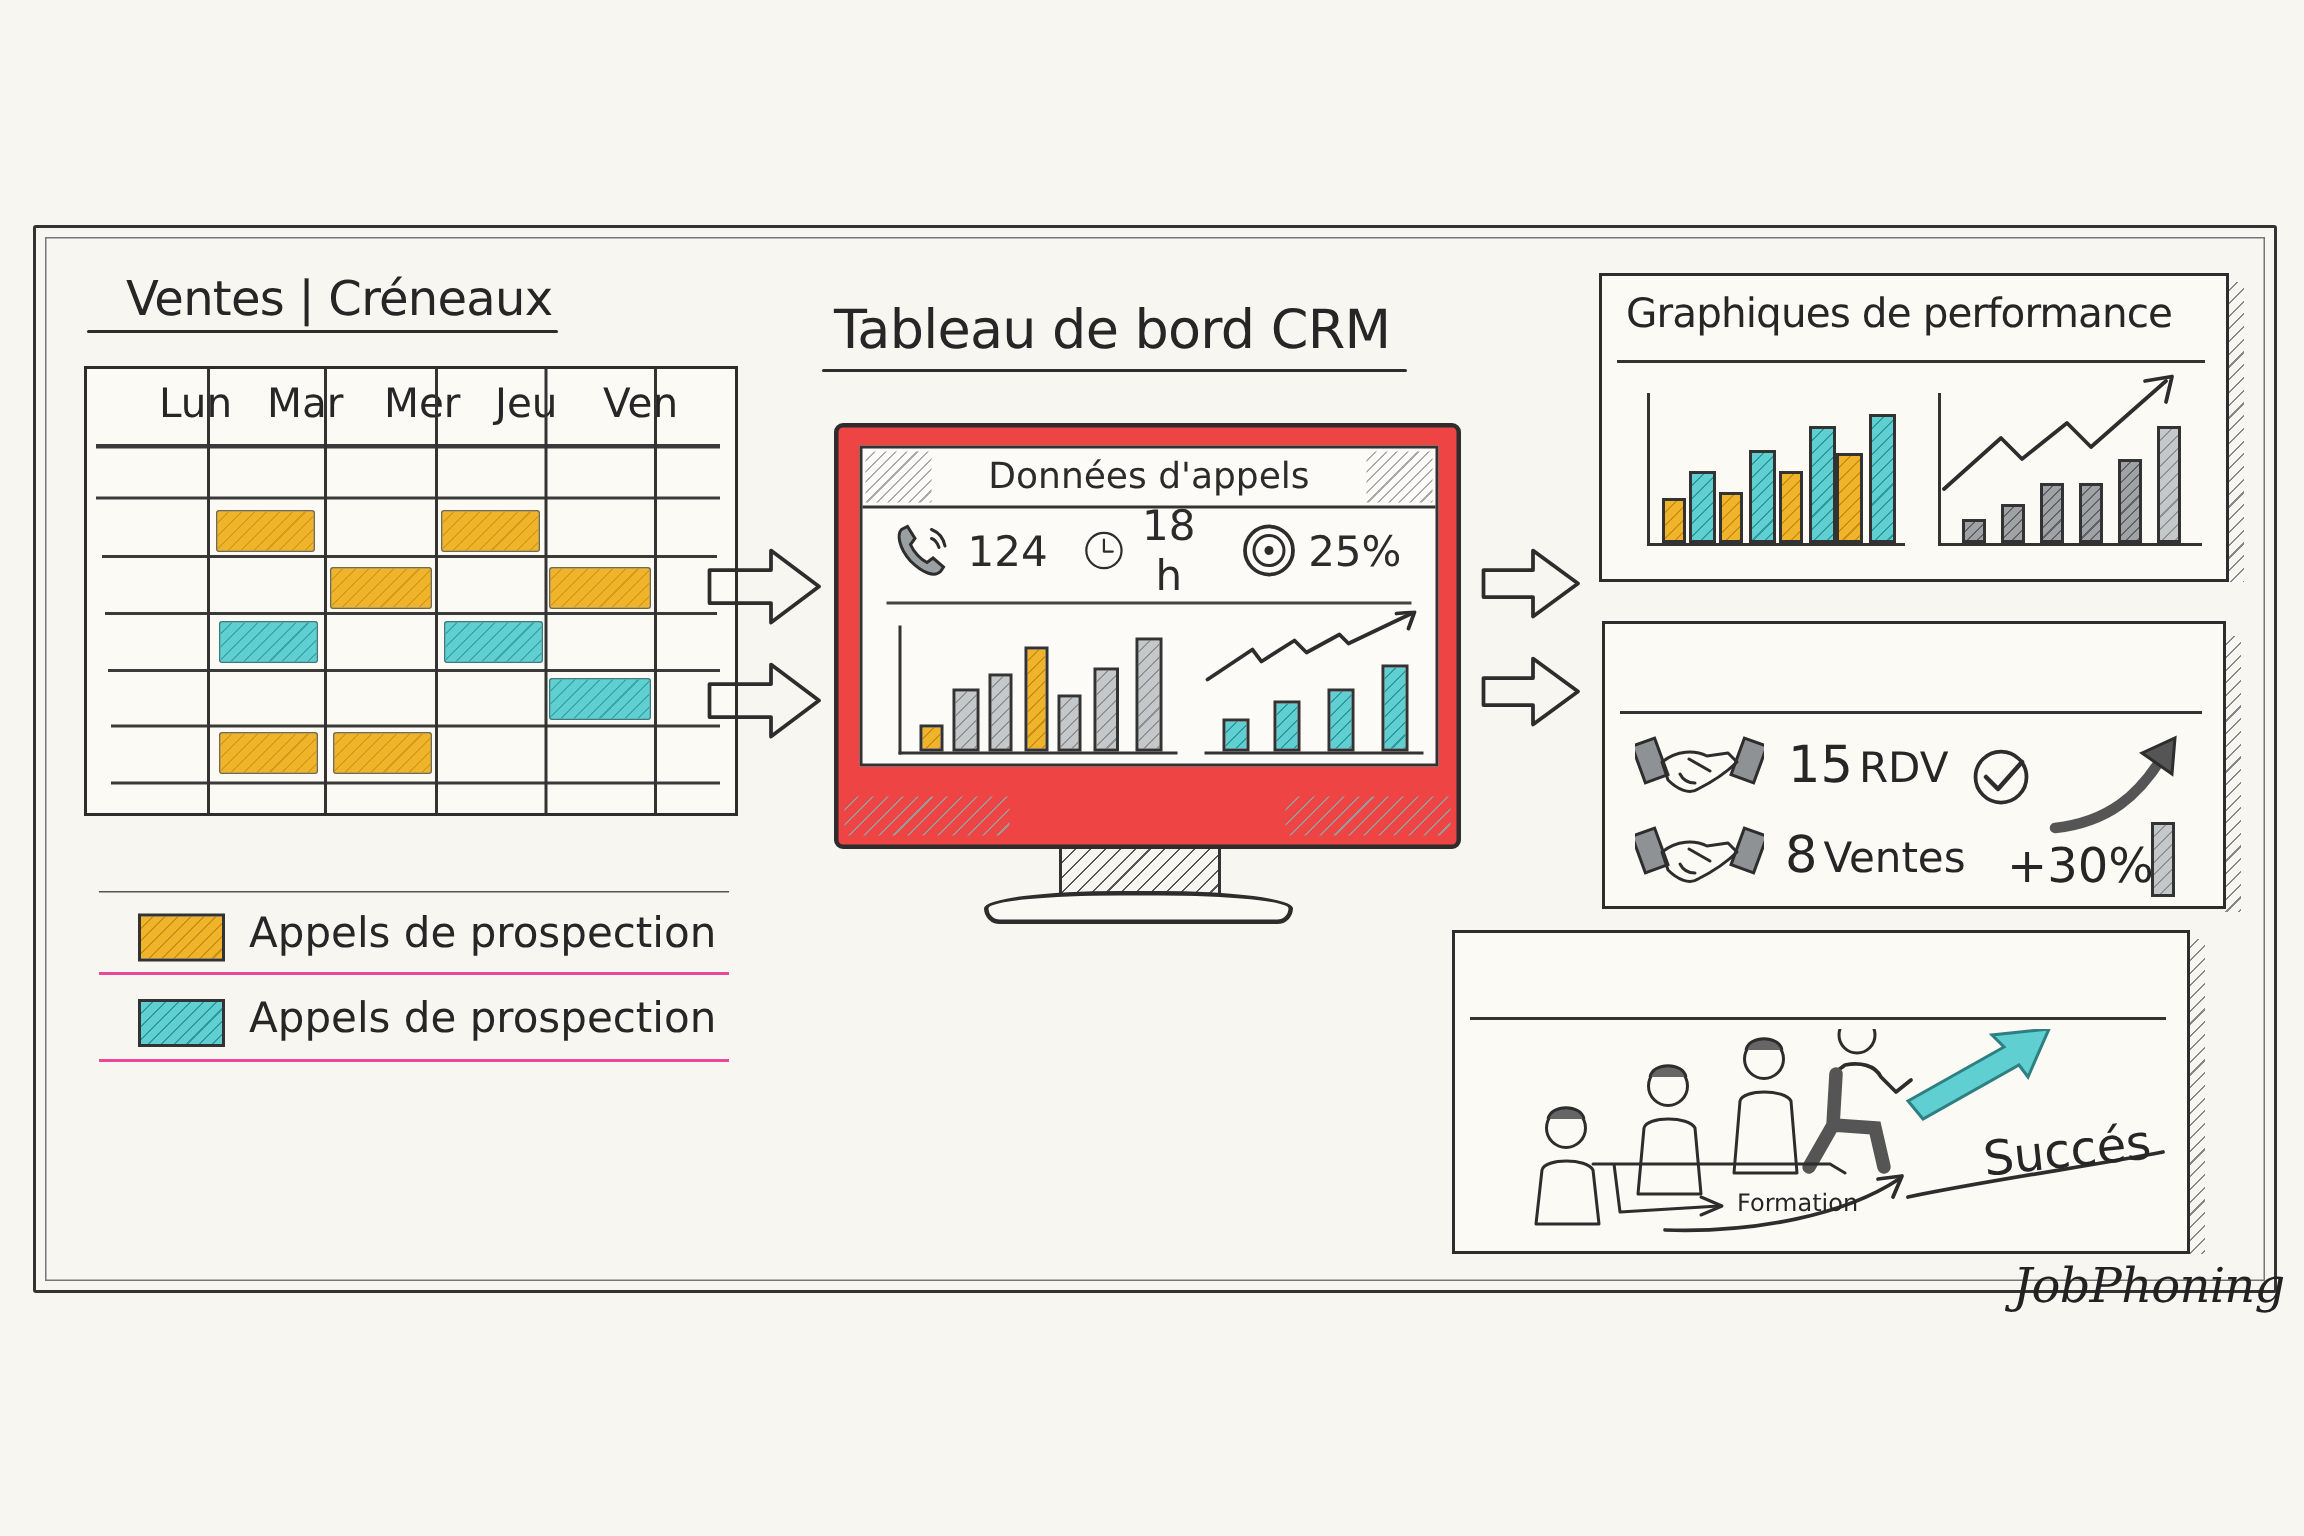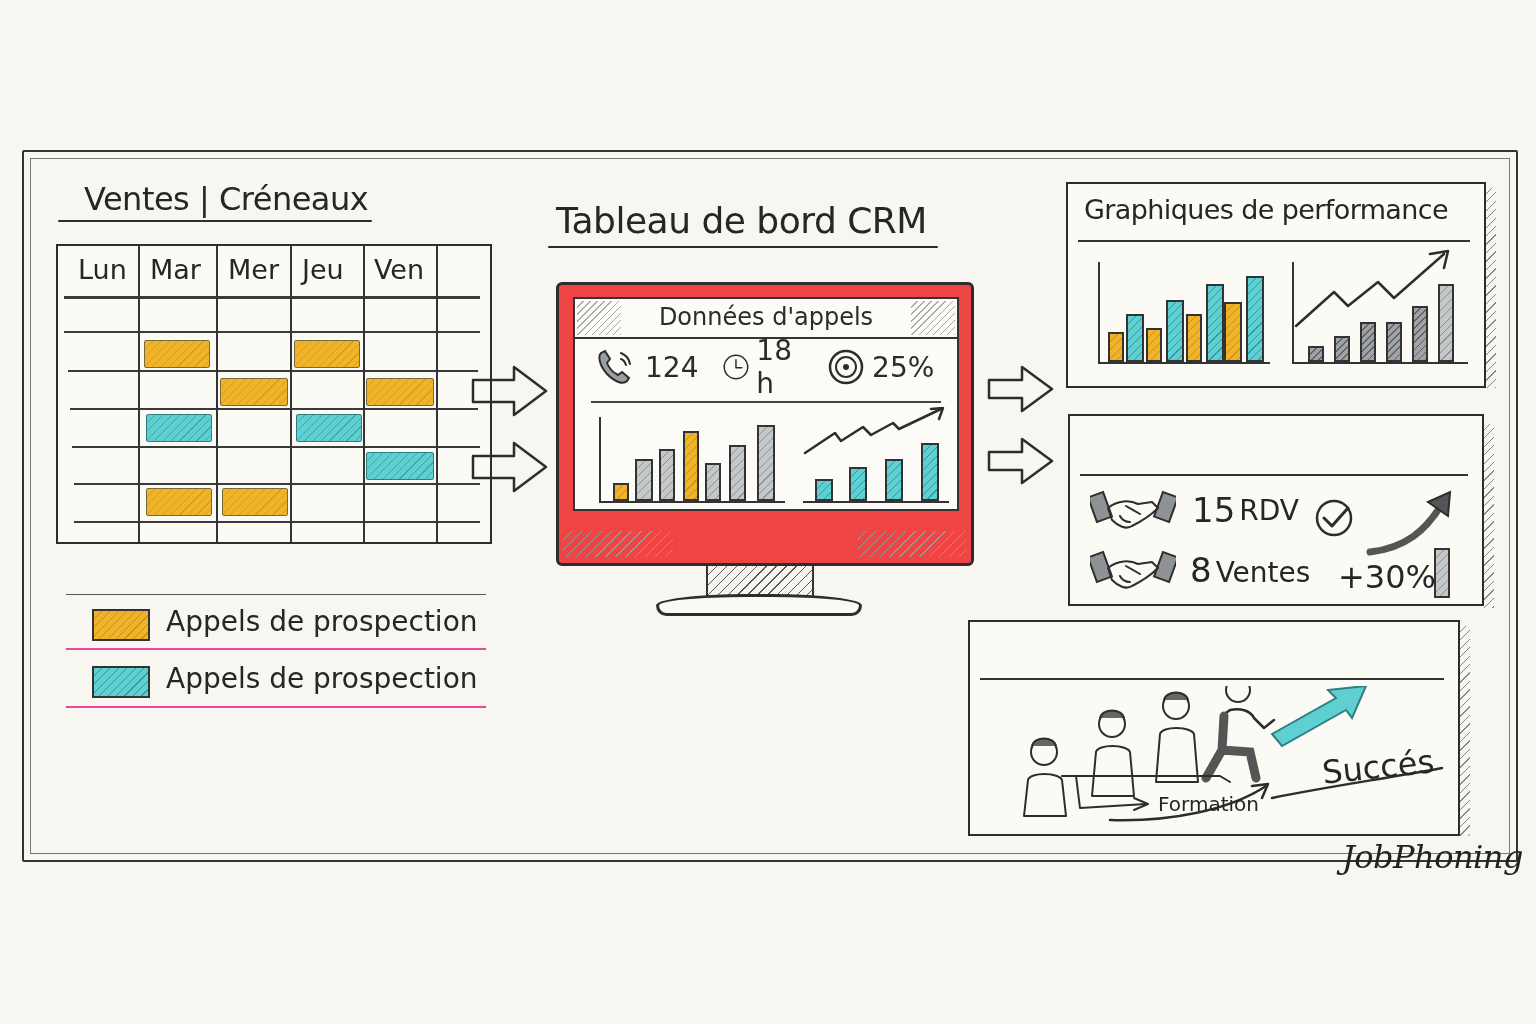--- a/index.html
+++ b/index.html
@@ -10,42 +10,42 @@
 
   .frame { position: absolute; left: 22px; top: 150px; width: 1496px; height: 712px; border: 2.5px solid #333; border-radius: 2px; }
   .frame2 { position: absolute; left: 30px; top: 158px; width: 1480px; height: 696px; border: 1px solid #777; }
 
   .title { position: absolute; font-family: "DejaVu Sans", sans-serif; font-weight: 400; color: #262626; letter-spacing: -0.5px; }
   .uline { position: absolute; height: 2px; background: #2d2d2d; border-radius: 2px; }
 
   
   .cal { position: absolute; left: 56px; top: 244px; width: 436px; height: 300px; border: 2.5px solid #2d2d2d; background: #fbfaf5; }
   .cal-head { position: absolute; top: 0; left: 0; right: 0; height: 52px; }
-  .cal-day { position: absolute; top: 8px; font-size: 27px; color: #262626; }
+  .cal-day { position: absolute; top: 8px; font-size: 27px; color: #262626; margin-left: 28px; }
   .vline { position: absolute; width: 2px; background: #333; }
   .hline { position: absolute; height: 2px; background: #3a3a3a; }
   .slot { position: absolute; height: 28px; border: 1.5px solid #7a6a3a; border-radius: 2px; }
   .slot.orange { background: repeating-linear-gradient(135deg, #f0b42a 0 5px, #d99c1a 5px 6px); }
   .slot.teal { background: repeating-linear-gradient(135deg, #5fcfd2 0 5px, #3aa9ad 5px 6px); border-color: #2f7f82; }
 
   .legend-row { position: absolute; left: 66px; width: 420px; height: 56px; border-bottom: 2px solid #ec4899; }
   .legend-swatch { position: absolute; left: 26px; top: 14px; width: 58px; height: 32px; border: 2px solid #333; }
   .legend-label { position: absolute; left: 100px; top: 10px; font-size: 28px; color: #262626; }
 
   .arrow { position: absolute; }
 
   
   .monitor { position: absolute; left: 556px; top: 282px; width: 418px; height: 284px; border: 3px solid #2d2d2d; border-radius: 6px; background: #ef4444; }
   .screen { position: absolute; left: 14px; top: 12px; width: 386px; height: 214px; border: 2px solid #333; background: #fcfbf7; }
   .screen-head { position: absolute; top: 0; left: 0; right: 0; height: 40px; border-bottom: 2px solid #333;
     background: linear-gradient(90deg, transparent 0 0, transparent 100%); }
   .hatch-l, .hatch-r { position: absolute; top: 2px; height: 34px; width: 44px; background: repeating-linear-gradient(135deg, transparent 0 4px, #aaa 4px 5px); }
   .screen-title { position: absolute; top: 4px; left: 0; right: 0; text-align: center; font-size: 24px; }
   .stats { position: absolute; top: 48px; left: 20px; right: 10px; height: 40px; font-size: 28px; display: flex; align-items: center; gap: 10px; }
-  .stat { display: flex; align-items: center; gap: 6px; margin-right: 14px; }
+  .stat { display: flex; align-items: center; gap: 6px; margin-right: 14px; text-align: center; }
   .stats-line { position: absolute; left: 16px; right: 16px; top: 102px; height: 1.5px; background: #444; }
   .monitor-bezel-hatch { position: absolute; bottom: 6px; height: 26px; width: 110px; background: repeating-linear-gradient(135deg, transparent 0 6px, #999 6px 7px); }
   .stand-neck { position: absolute; left: 706px; top: 566px; width: 108px; height: 30px; border-left: 2.5px solid #333; border-right: 2.5px solid #333; background: repeating-linear-gradient(135deg, transparent 0 6px, #555 6px 7px); }
   .stand-base { position: absolute; left: 656px; top: 594px; width: 206px; height: 22px; border: 3px solid #2d2d2d; border-radius: 50% 50% 12px 12px / 60% 60% 12px 12px; background: #faf9f4; }
 
   .bar { position: absolute; bottom: 0; border: 2px solid #333; }
   .bar.gray { background: repeating-linear-gradient(135deg, #c5c8c9 0 5px, #8e9294 5px 6px); }
   .bar.orange { background: repeating-linear-gradient(135deg, #f0b42a 0 5px, #c98f16 5px 6px); }
   .bar.teal { background: repeating-linear-gradient(135deg, #5fcfd2 0 5px, #2d9a9e 5px 6px); }
   .bar.dgray { background: repeating-linear-gradient(135deg, #9fa3a5 0 4px, #5f6365 4px 5px); }
@@ -227,21 +227,21 @@
 <div class="panel-shadow" style="left:1482px; top:424px; width:12px; height:184px;"></div>
 <div class="panel" style="left:1068px; top:414px; width:416px; height:192px;">
   <div class="panel-rule" style="top:58px;"></div>
 
   <svg style="position:absolute; left:20px; top:70px;" width="86" height="52" viewBox="0 0 86 52">
     <rect x="2" y="8" width="16" height="26" transform="rotate(-20 10 21)" fill="#8e9294" stroke="#2d2d2d" stroke-width="2"></rect>
     <rect x="68" y="8" width="16" height="26" transform="rotate(20 76 21)" fill="#8e9294" stroke="#2d2d2d" stroke-width="2"></rect>
     <path d="M18 22 C28 14 40 14 48 18 L62 16 L68 22 C60 30 50 36 42 40 C36 44 28 40 22 34 Z" fill="#fbfaf5" class="sketch" stroke-width="2"></path>
     <path d="M36 20 L50 28 M30 30 C32 34 36 36 40 36" class="sketch" stroke-width="2"></path>
   </svg>
-  <div class="kpi" style="left:122px; top:74px;align-items:center;">
+  <div class="kpi" style="left:122px; top:74px;">
     <span>15</span>
     <small>RDV</small>
   </div>
   <svg style="position:absolute; left:244px; top:82px;" width="44" height="40" viewBox="0 0 44 40">
     <circle cx="20" cy="20" r="17" class="sketch" stroke-width="2.5"></circle>
     <path d="M10 20 L18 28 L34 10" class="sketch" stroke-width="3"></path>
   </svg>
 
   <svg style="position:absolute; left:20px; top:130px;" width="86" height="52" viewBox="0 0 86 52">
     <rect x="2" y="8" width="16" height="26" transform="rotate(-20 10 21)" fill="#8e9294" stroke="#2d2d2d" stroke-width="2"></rect>
@@ -293,17 +293,17 @@
 
     <path d="M52 90 H210 L220 96 M66 90 L70 122 L136 118" class="sketch" stroke-width="2"></path>
     <path d="M124 112 L138 118 L124 124" class="sketch" stroke-width="2"></path>
     <path d="M100 134 C160 136 220 124 256 100" class="sketch" stroke-width="2.5"></path>
     <path d="M242 100 L258 98 L252 112" class="sketch" stroke-width="2.5"></path>
 
     <path d="M262 48 L326 12 L318 4 L356 0 L342 32 L336 24 L272 60 Z" fill="#5fcfd2" stroke="#2d7f82" stroke-width="2"></path>
 
     <path d="M262 112 C320 100 380 92 432 82" class="sketch" stroke-width="2.5"></path>
   </svg>
-  <div style="position:absolute; left:188px; top:170px; font-size:20px; color:#262626;">Formation</div>
+  <div style="position:absolute; left:188px; top:170px; font-size:16px; color:#262626;">Formation</div>
   <div style="position:absolute; left:352px; top:126px; font-size:32px; color:#262626; transform:rotate(-6deg);">Succés</div>
 </div>
 
 <div class="signature">JobPhoning</div>
 
 </body></html>

